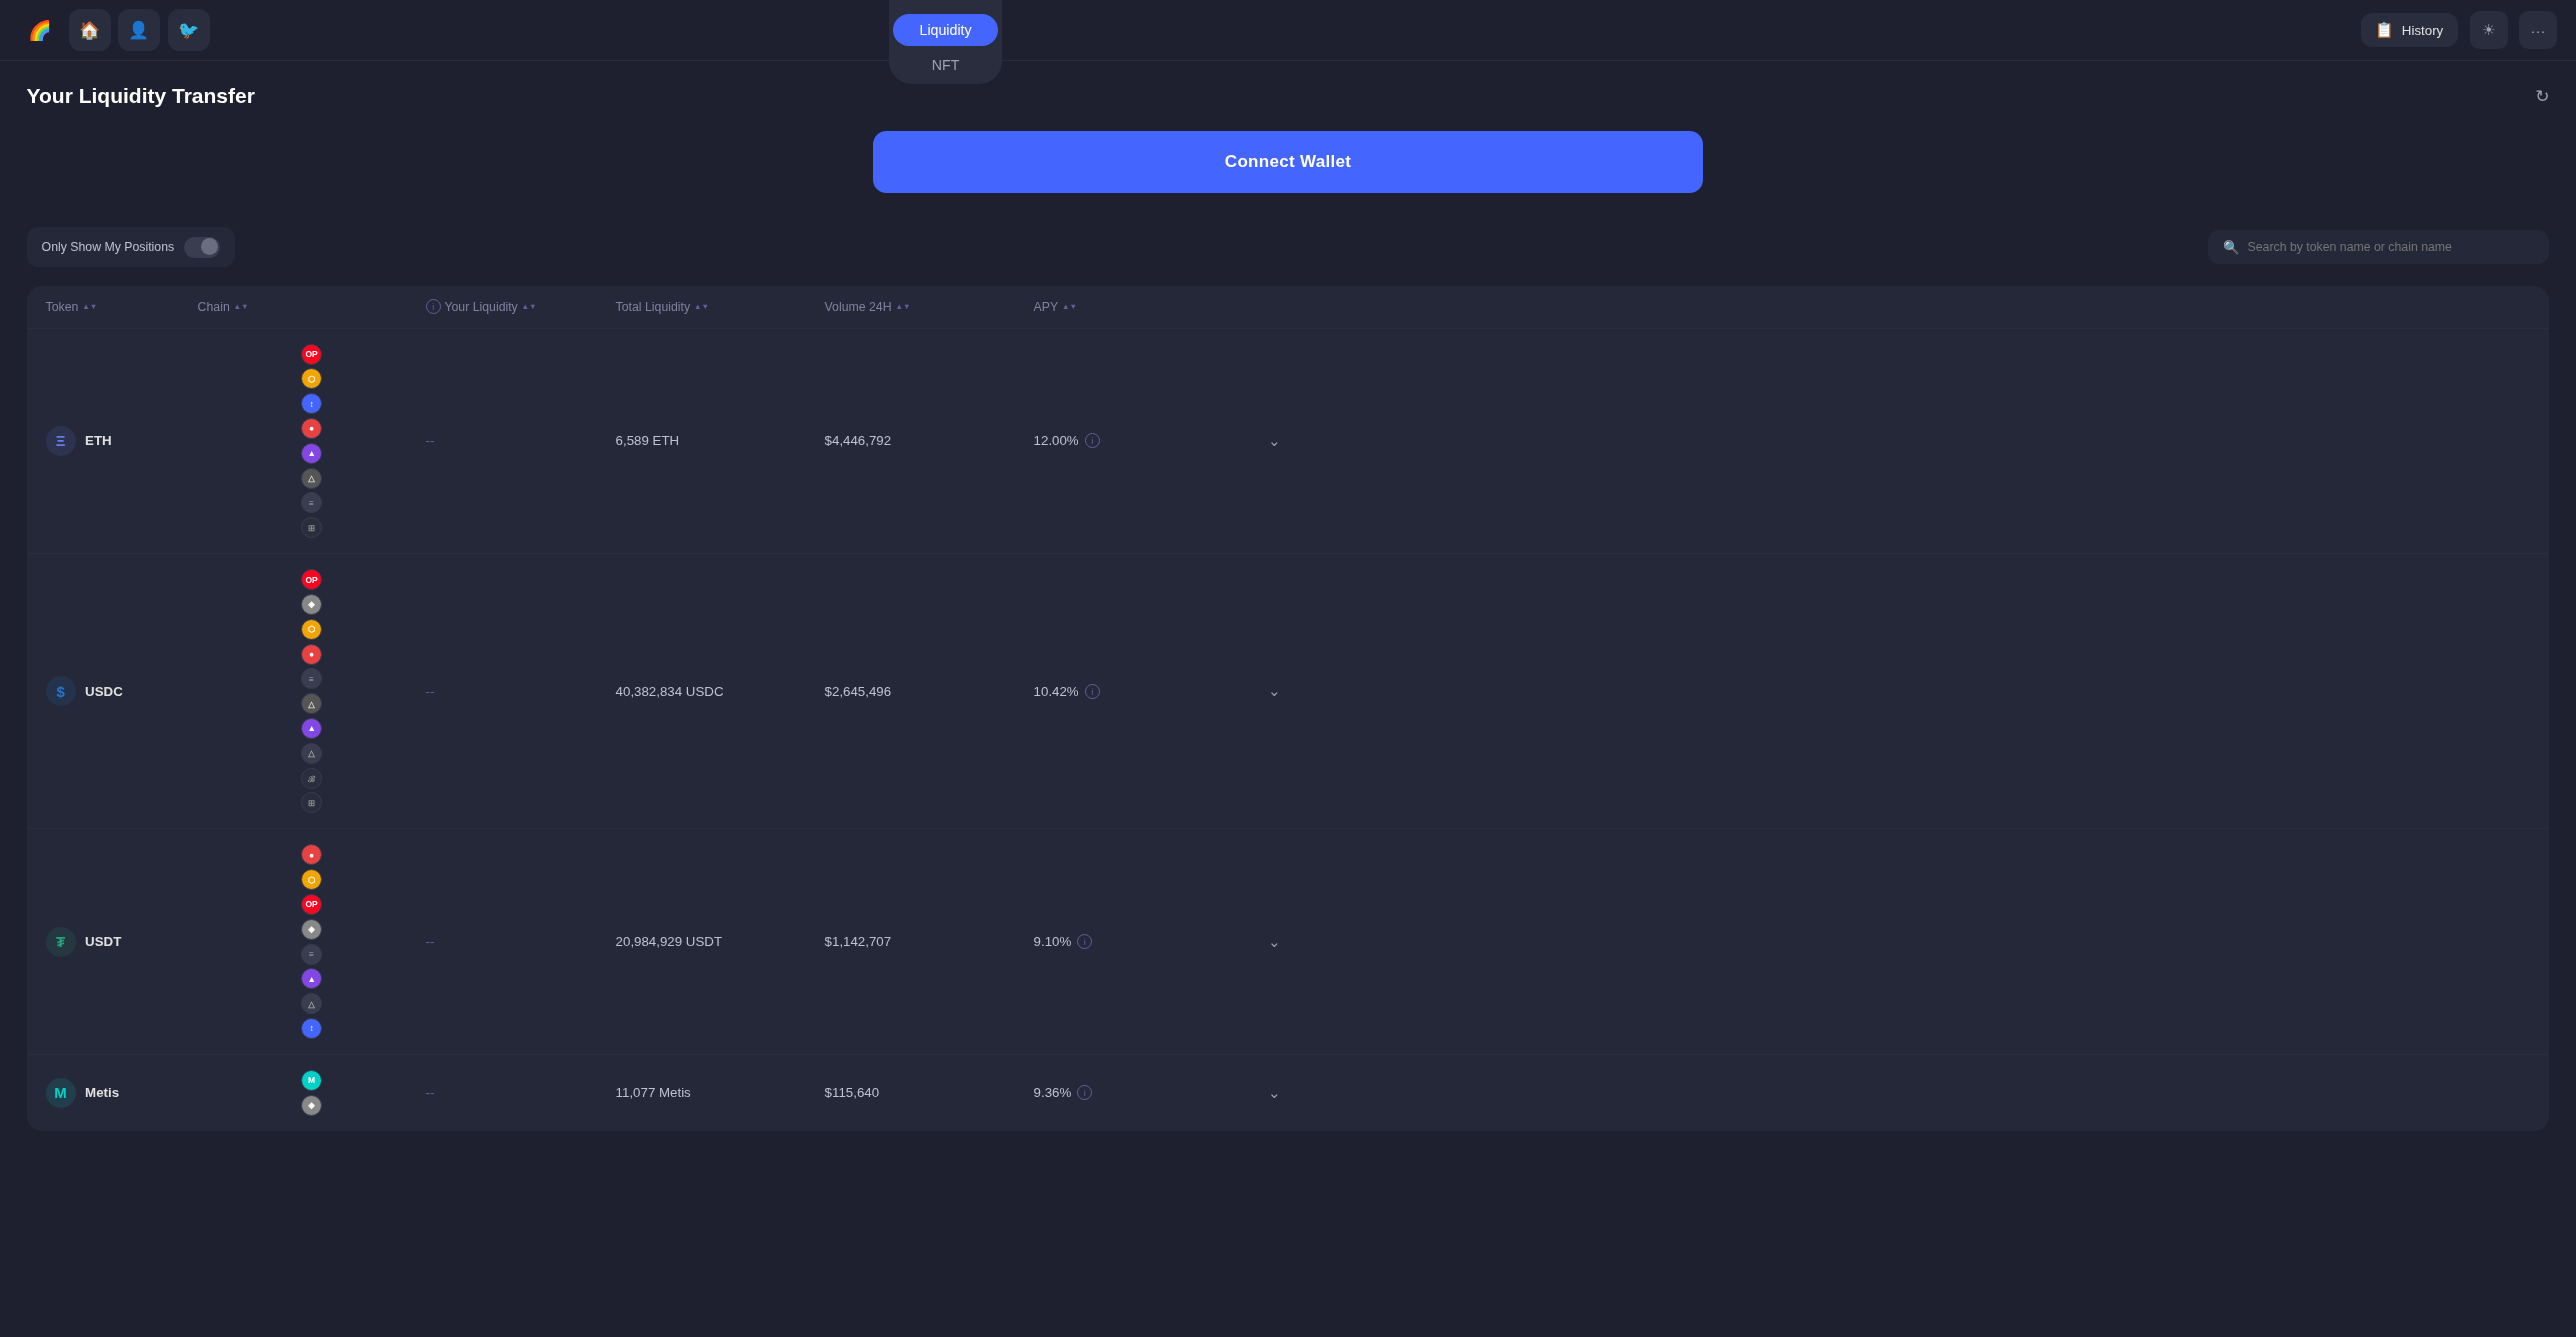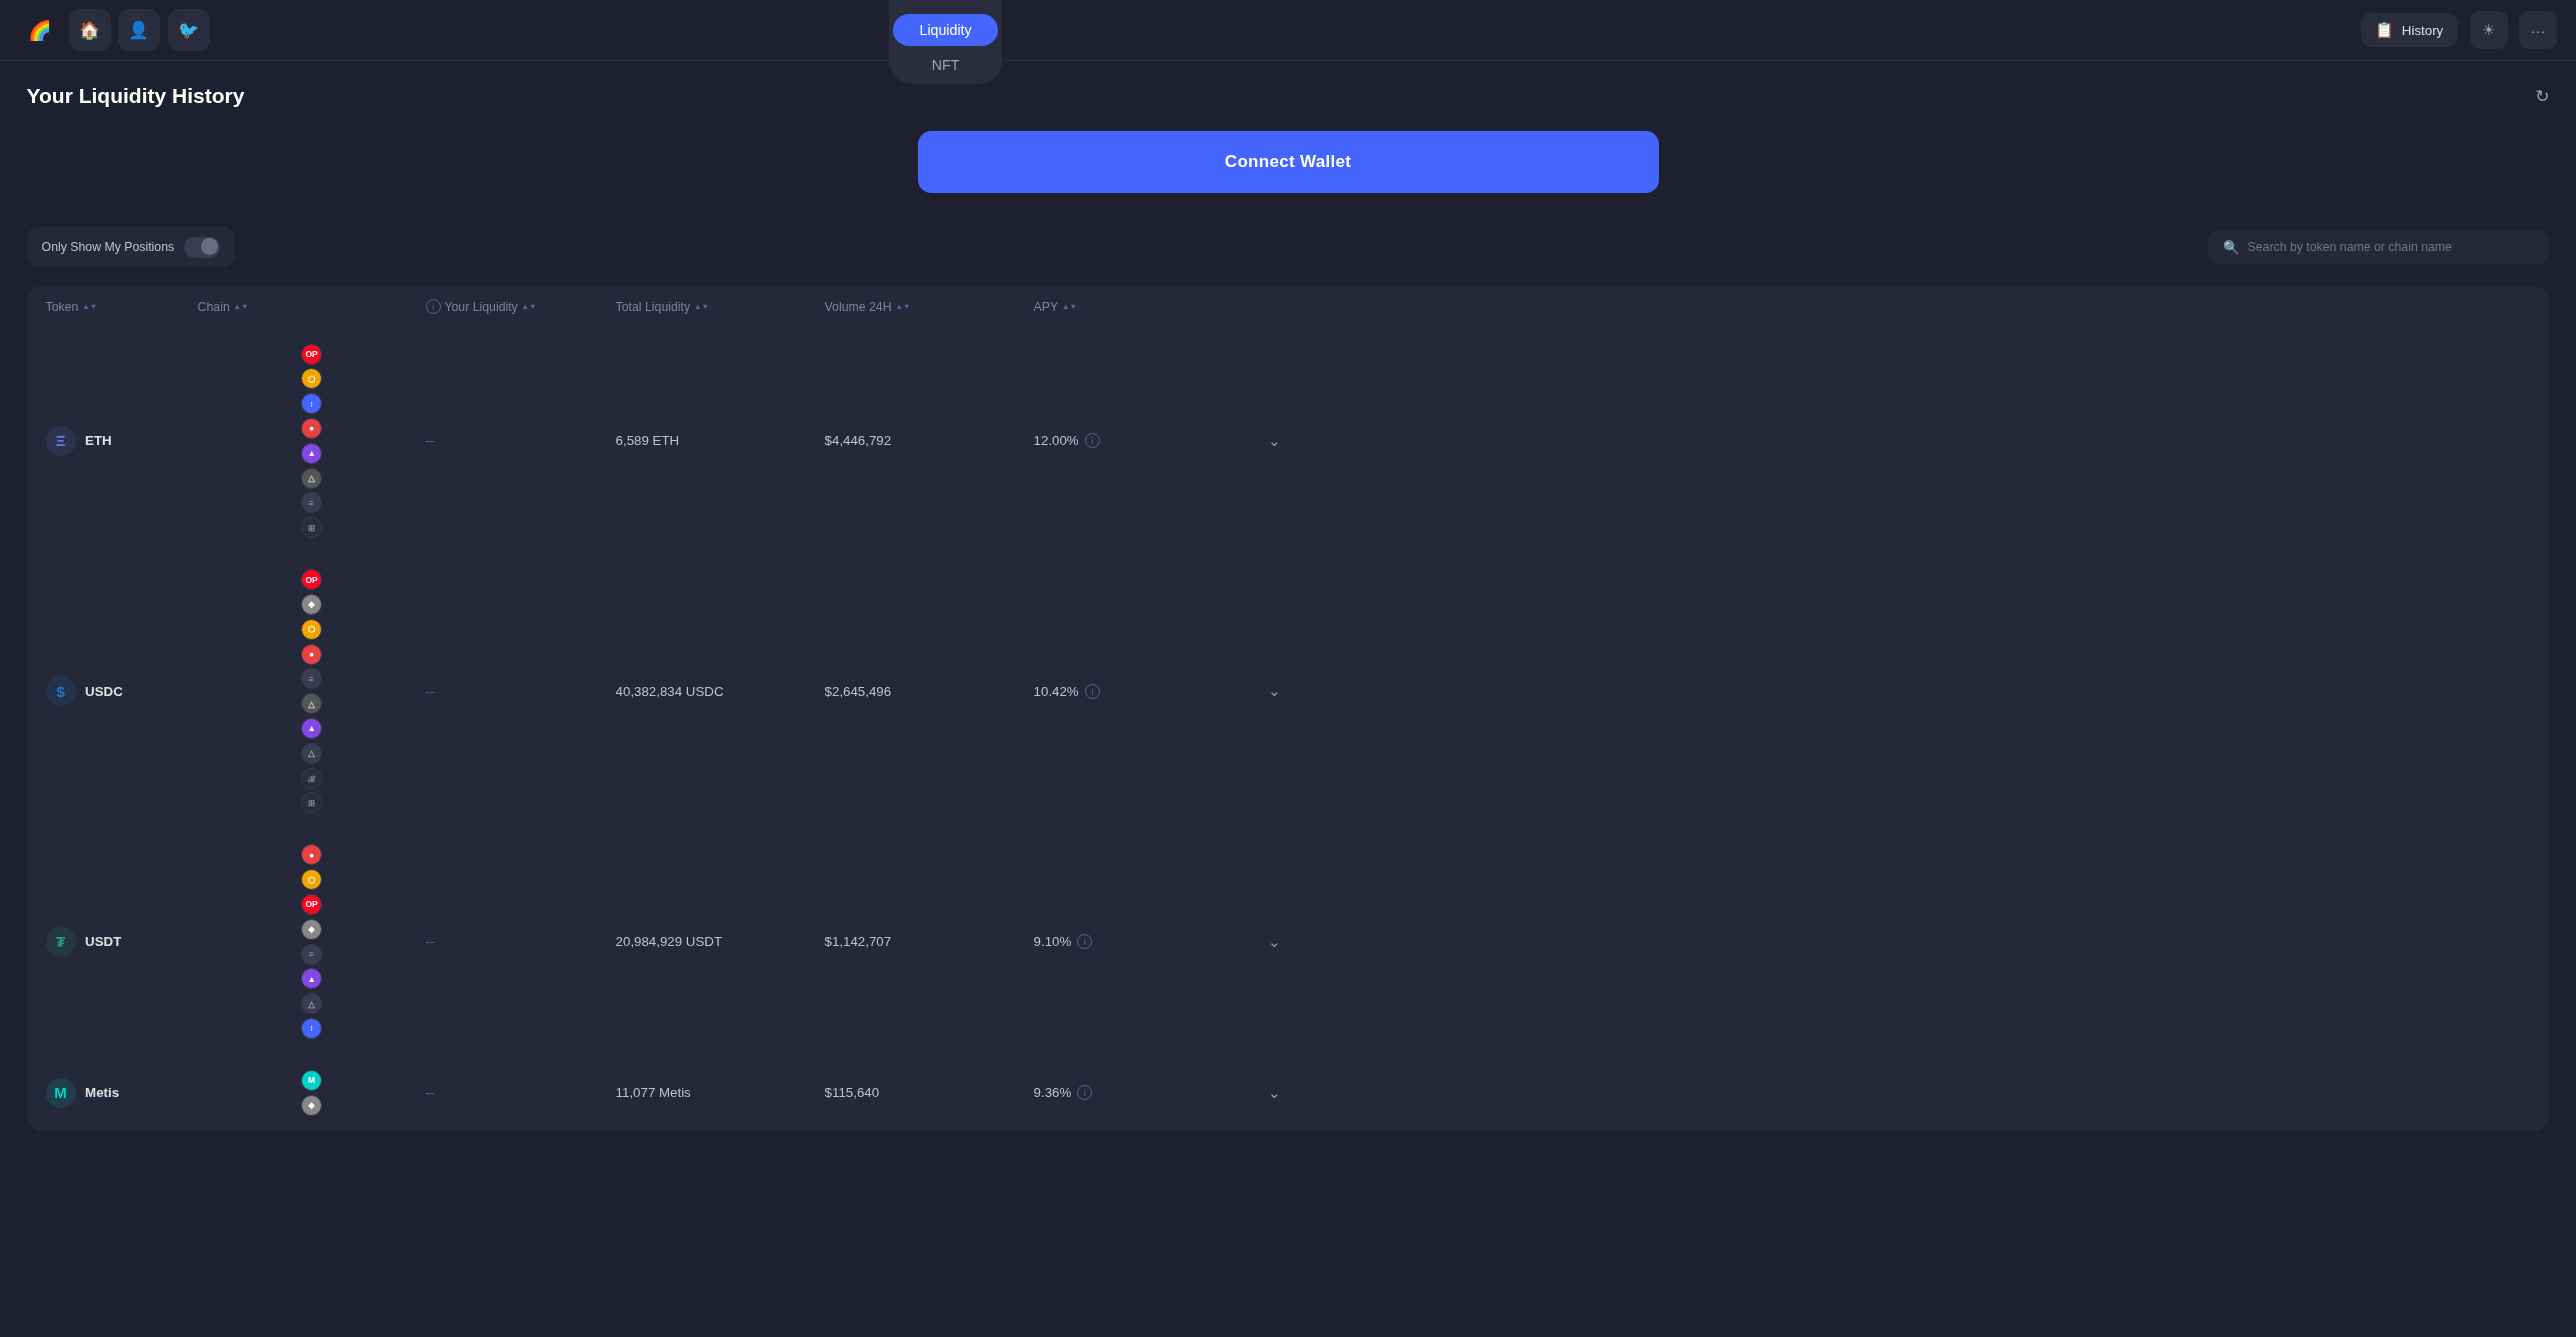--- a/index.html
+++ b/index.html
@@ -116,21 +116,21 @@
       display: flex;
       justify-content: center;
       margin-bottom: 34px;
     }
     .connect-wallet-btn {
       background: #4466ff;
       color: #fff;
       border: none;
       border-radius: 13.3px;
       padding: 21px 0;
-      width: 741px;
+      width: 830px;
       font-size: 17px;
       font-weight: 600;
       cursor: pointer;
       letter-spacing: 0.3px;
     }
     .controls-row {
       display: flex;
       align-items: center;
       justify-content: space-between;
       margin-bottom: 19px;
@@ -335,21 +335,21 @@
       <span>☀</span>
     </button>
     <button class="icon-btn">
       <span>···</span>
     </button>
   </div>
 </div>
 
 <div class="main-content">
   <div class="page-title-row">
-    <h1 class="page-title">Your Liquidity History</h1>
+    <h1 class="page-title">Your Liquidity Transfer</h1>
     <button class="refresh-btn">↻</button>
   </div>
 
   <div class="connect-wallet-section">
     <button class="connect-wallet-btn">Connect Wallet</button>
   </div>
 
   <div class="controls-row">
     <div class="toggle-group">
       <span class="toggle-label">Only Show My Positions</span>

